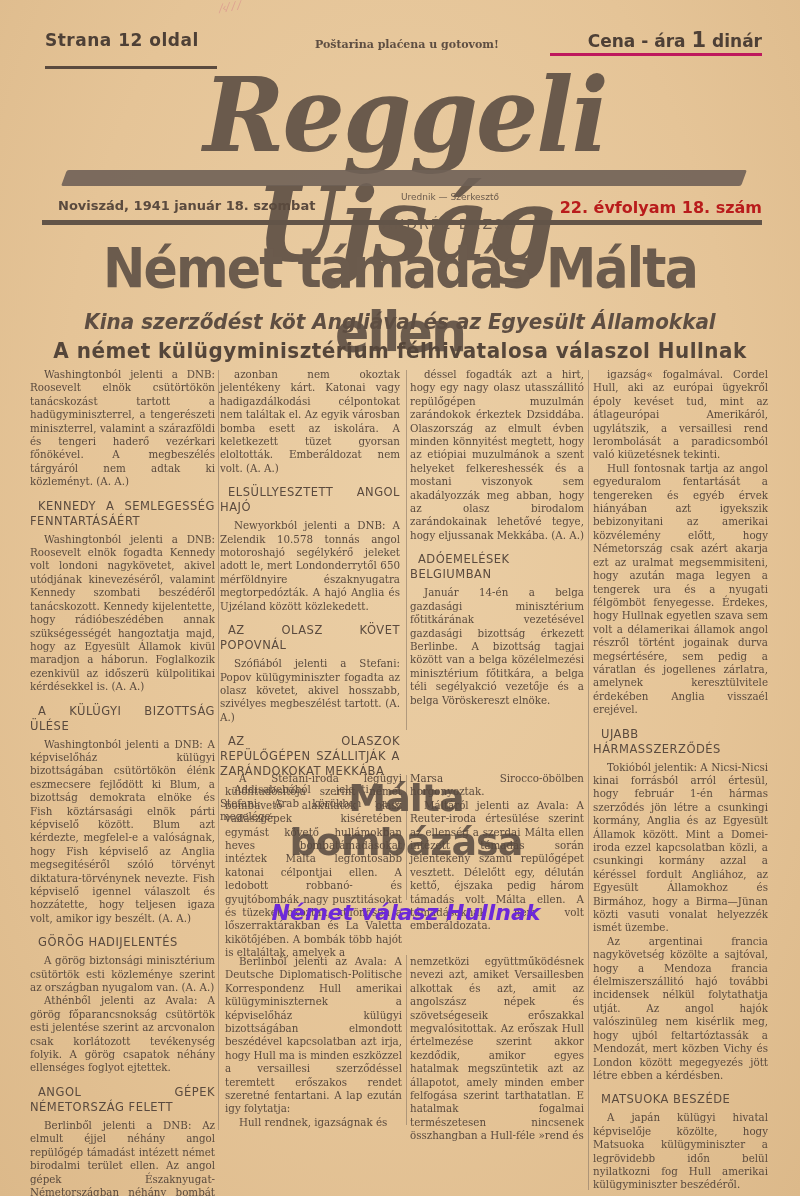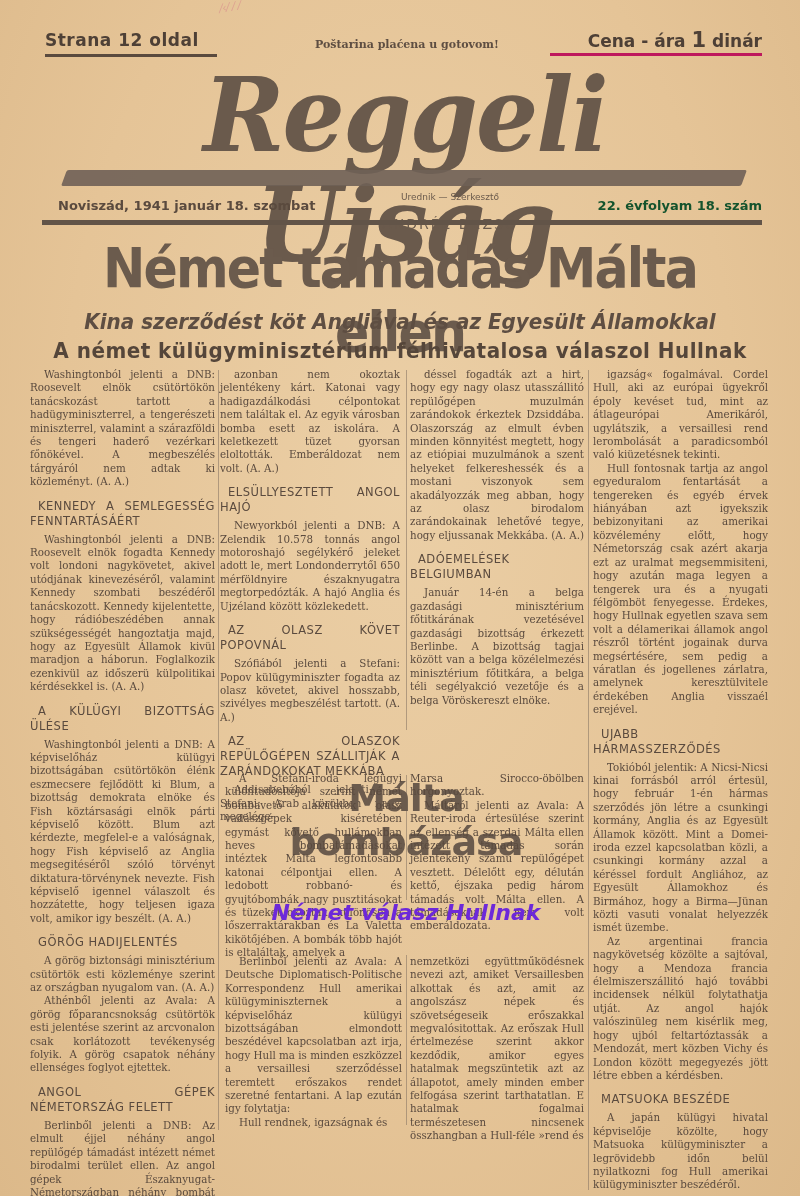--- a/index.html
+++ b/index.html
@@ -5,32 +5,32 @@
     html, body { margin: 0; padding: 0; }
     body {
       width: 800px; height: 1196px; overflow: hidden;
       background: #e7c79c;
       background-image: radial-gradient(ellipse at 50% 40%, #ebcfa6 0%, #e5c497 60%, #dcb98a 100%);
       color: #5b4a3c;
       font-family: "DejaVu Serif", serif;
       position: relative;
     }
     .top-line { position: absolute; top: 28px; left: 45px; right: 38px; height: 30px; }
-    .strana { position: absolute; left: 0; top: 2px; font-family: "DejaVu Sans", sans-serif; font-weight: bold; font-size: 17px; color: #4e4036; letter-spacing: 0.5px; border-bottom: 3px solid #5a4a3e; padding-bottom: 4px; width: 172px; white-space: nowrap; }
+    .strana { position: absolute; left: 0; top: 2px; font-family: "DejaVu Sans", sans-serif; font-weight: bold; font-size: 17px; color: #4e4036; letter-spacing: 0.5px; border-bottom: 3px solid #5a4a3e; padding-bottom: 16px; width: 172px; white-space: nowrap; }
     .postarina { position: absolute; left: 270px; top: 10px; font-family: "DejaVu Serif", serif; font-size: 11px; font-weight: bold; color: #5e4e42; }
     .cena { position: absolute; right: 0; top: 0; font-family: "DejaVu Sans", sans-serif; font-weight: bold; font-size: 17px; color: #4e4036; border-bottom: 3px solid #be185d; padding-bottom: 1px; width: 212px; text-align: right; white-space: nowrap; }
     .cena .big { font-size: 21px; }
     .masthead { position: absolute; top: 62px; left: 60px; width: 690px; height: 105px; text-align: center; font-family: "DejaVu Serif", serif; font-style: italic; font-weight: bold; font-size: 98px; line-height: 105px; color: #6a5a4c; letter-spacing: -2px; transform: scaleY(1.05); }
     .mast-bar { position: absolute; top: 170px; left: 64px; width: 680px; height: 16px; background: #6f6156; border-radius: 2px; transform: skewX(-20deg); opacity: 0.9; }
     .dateline { position: absolute; top: 192px; left: 42px; right: 38px; height: 26px; }
     .dl-left { position: absolute; left: 16px; top: 6px; font-family: "DejaVu Sans", sans-serif; font-weight: bold; font-size: 13px; color: #5a4a3e; }
     .dl-center { position: absolute; left: 328px; top: 0; width: 160px; text-align: center; font-family: "DejaVu Sans", sans-serif; color: #6a5a4c; }
     .dl-center .role { font-size: 9px; display: block; }
     .dl-center .name { font-size: 14px; letter-spacing: 2px; display: block; margin-top: 14px; }
-    .dl-right { position: absolute; right: 0; top: 6px; font-family: "DejaVu Sans", sans-serif; font-weight: bold; font-size: 13px; color: #14532d; }
+    .dl-right { position: absolute; right: 0; top: 6px; font-family: "DejaVu Sans", sans-serif; font-weight: bold; font-size: 16px; color: #b91c1c; }
     .rule-thick { position: absolute; top: 220px; left: 42px; right: 38px; height: 5px; background: #625448; }
     .headline { position: absolute; top: 236px; left: 40px; right: 40px; text-align: center; font-family: "DejaVu Sans", sans-serif; font-weight: bold; font-size: 55px; line-height: 64px; color: #6b5b4d; letter-spacing: -2px; transform: scaleX(0.92); }
     .sub1 { position: absolute; top: 310px; left: 40px; right: 40px; text-align: center; font-family: "DejaVu Sans", sans-serif; font-style: italic; font-weight: bold; font-size: 21px; color: #5e4e42; transform: scaleX(0.95); }
     .sub2 { position: absolute; top: 339px; left: 30px; right: 30px; text-align: center; font-family: "DejaVu Sans", sans-serif; font-weight: bold; font-size: 21px; color: #55463a; letter-spacing: 0.5px; transform: scaleX(0.95); }
     .col { position: absolute; font-family: "DejaVu Serif", serif; font-size: 10.3px; line-height: 13.4px; color: #5a4a3e; text-align: justify; }
     .col p { margin: 0; text-indent: 14px; }
     .col h3 { margin: 10px 0 4px 0; font-family: "DejaVu Sans", sans-serif; font-weight: normal; font-size: 11.5px; letter-spacing: 0.5px; color: #5a4a3e; text-indent: 8px; line-height: 15px; }
     .col1 { left: 30px; top: 368px; width: 185px; }
     .col2 { left: 220px; top: 368px; width: 180px; }
     .col3 { left: 410px; top: 368px; width: 174px; }

